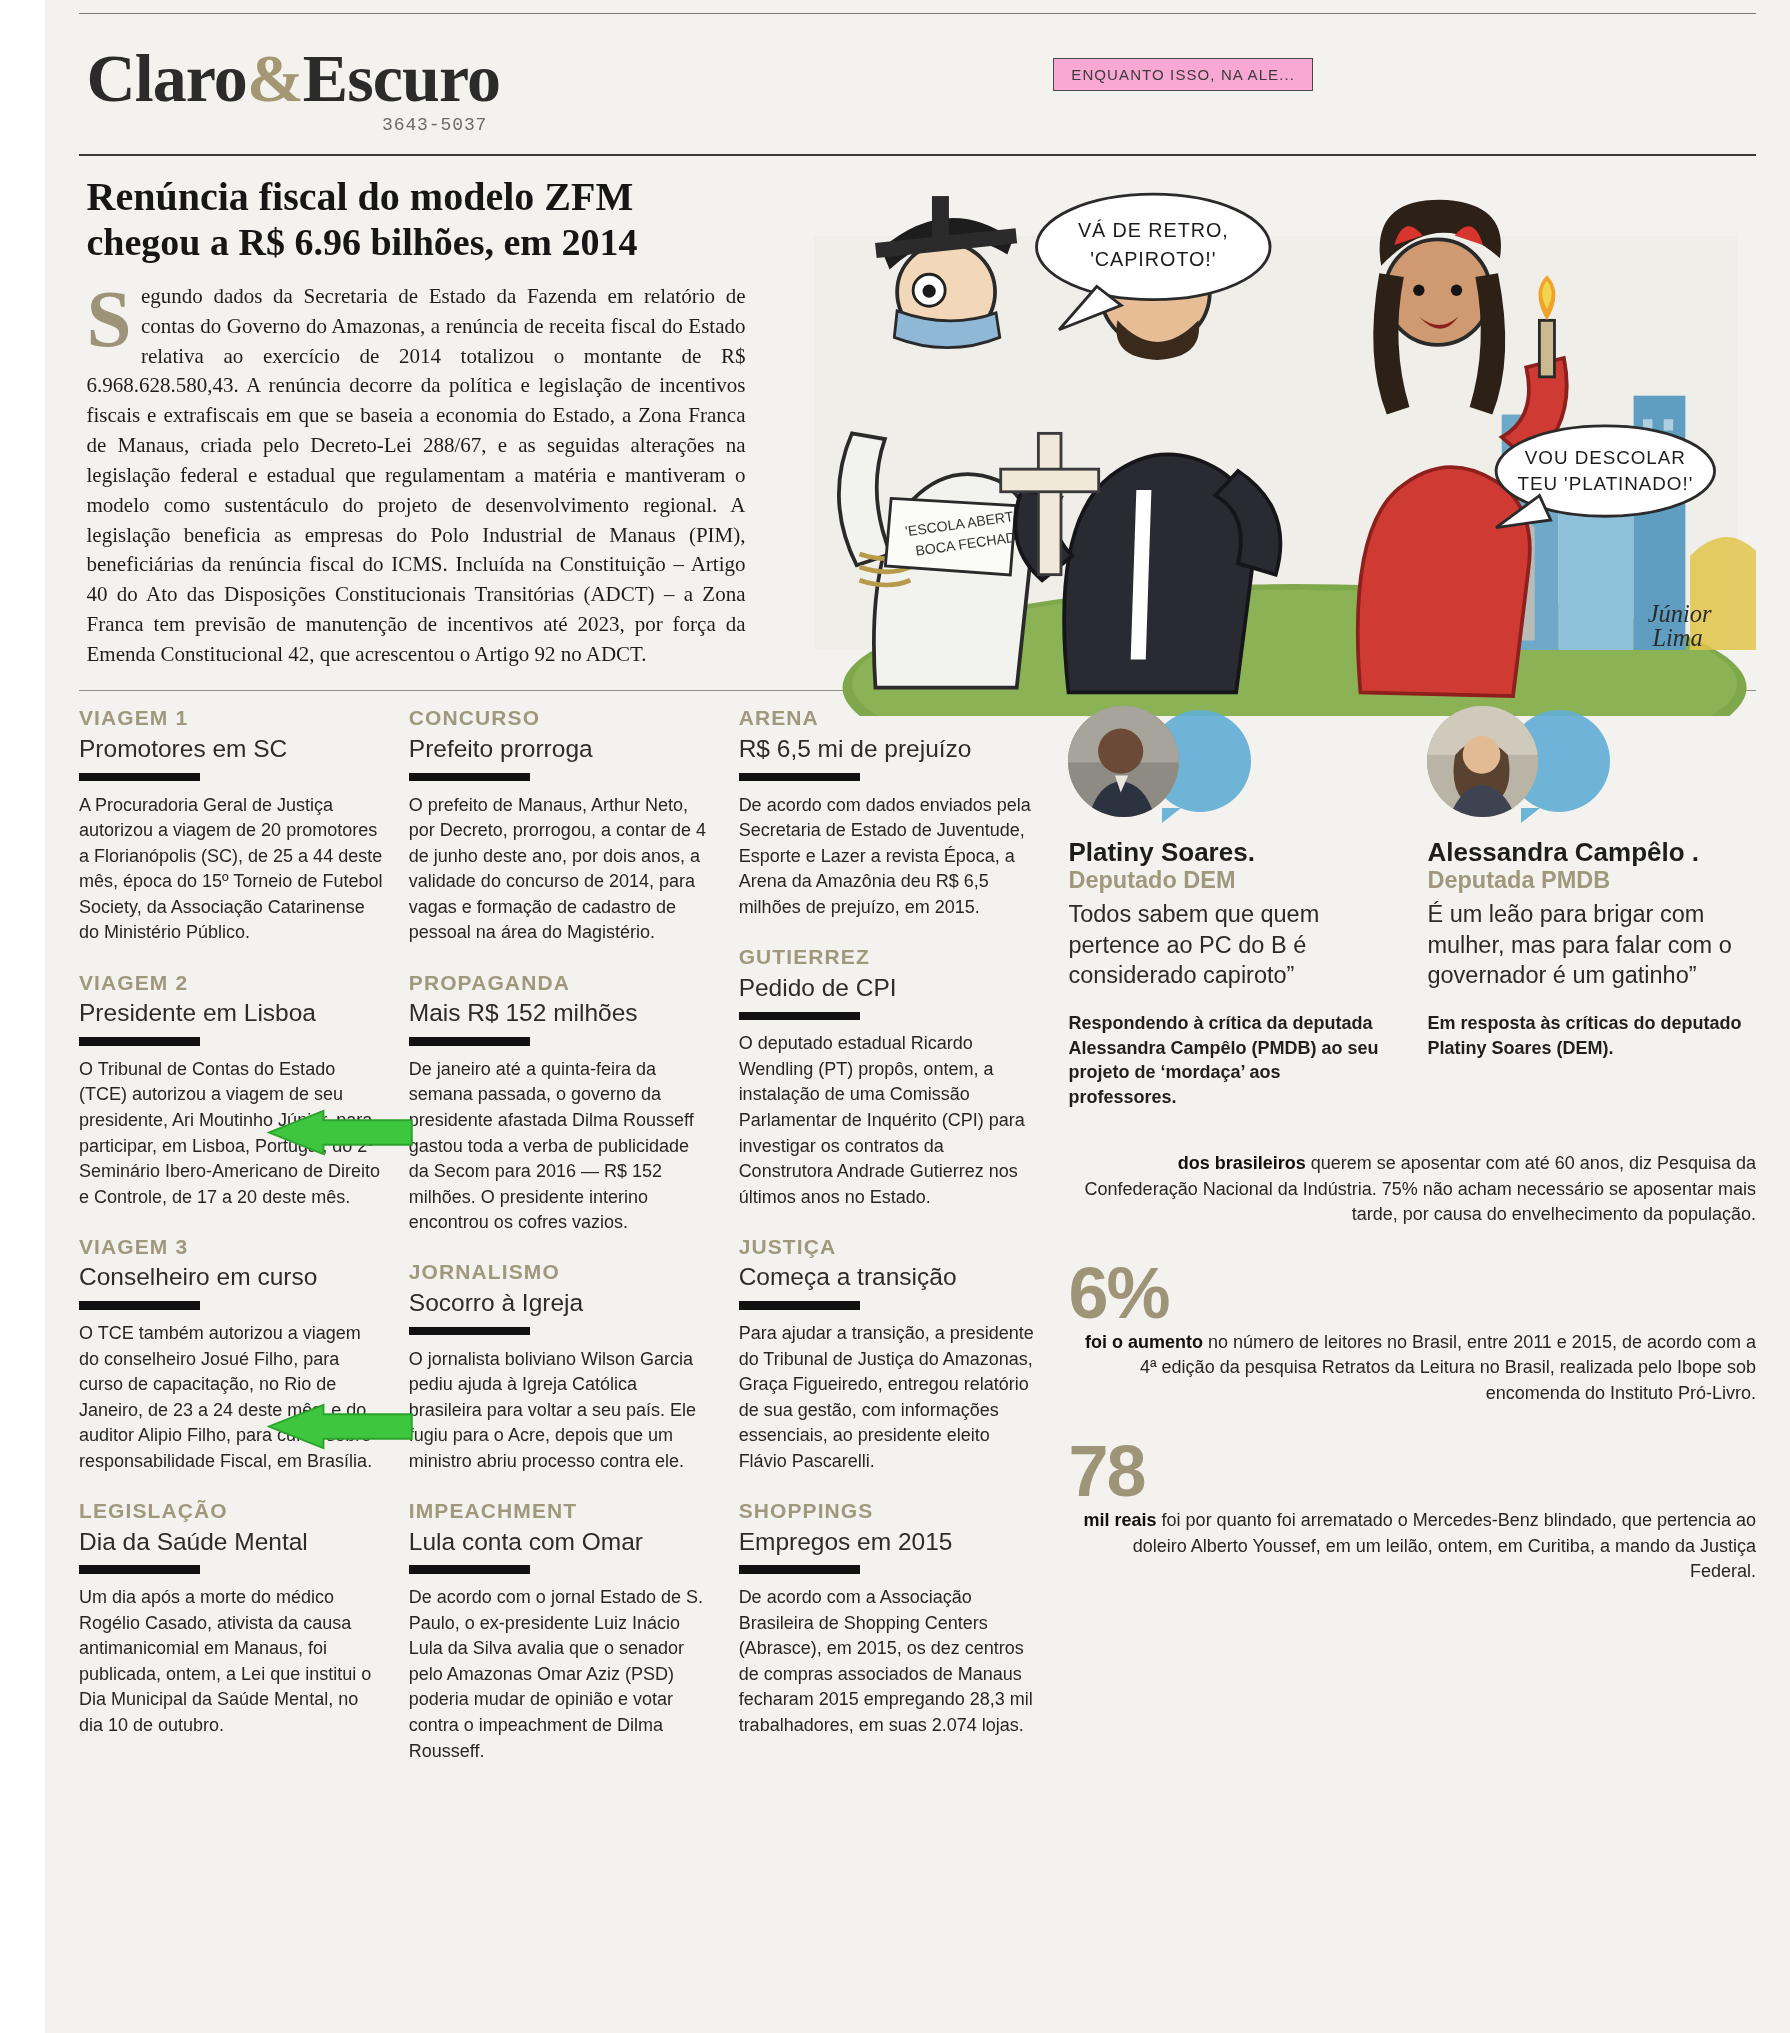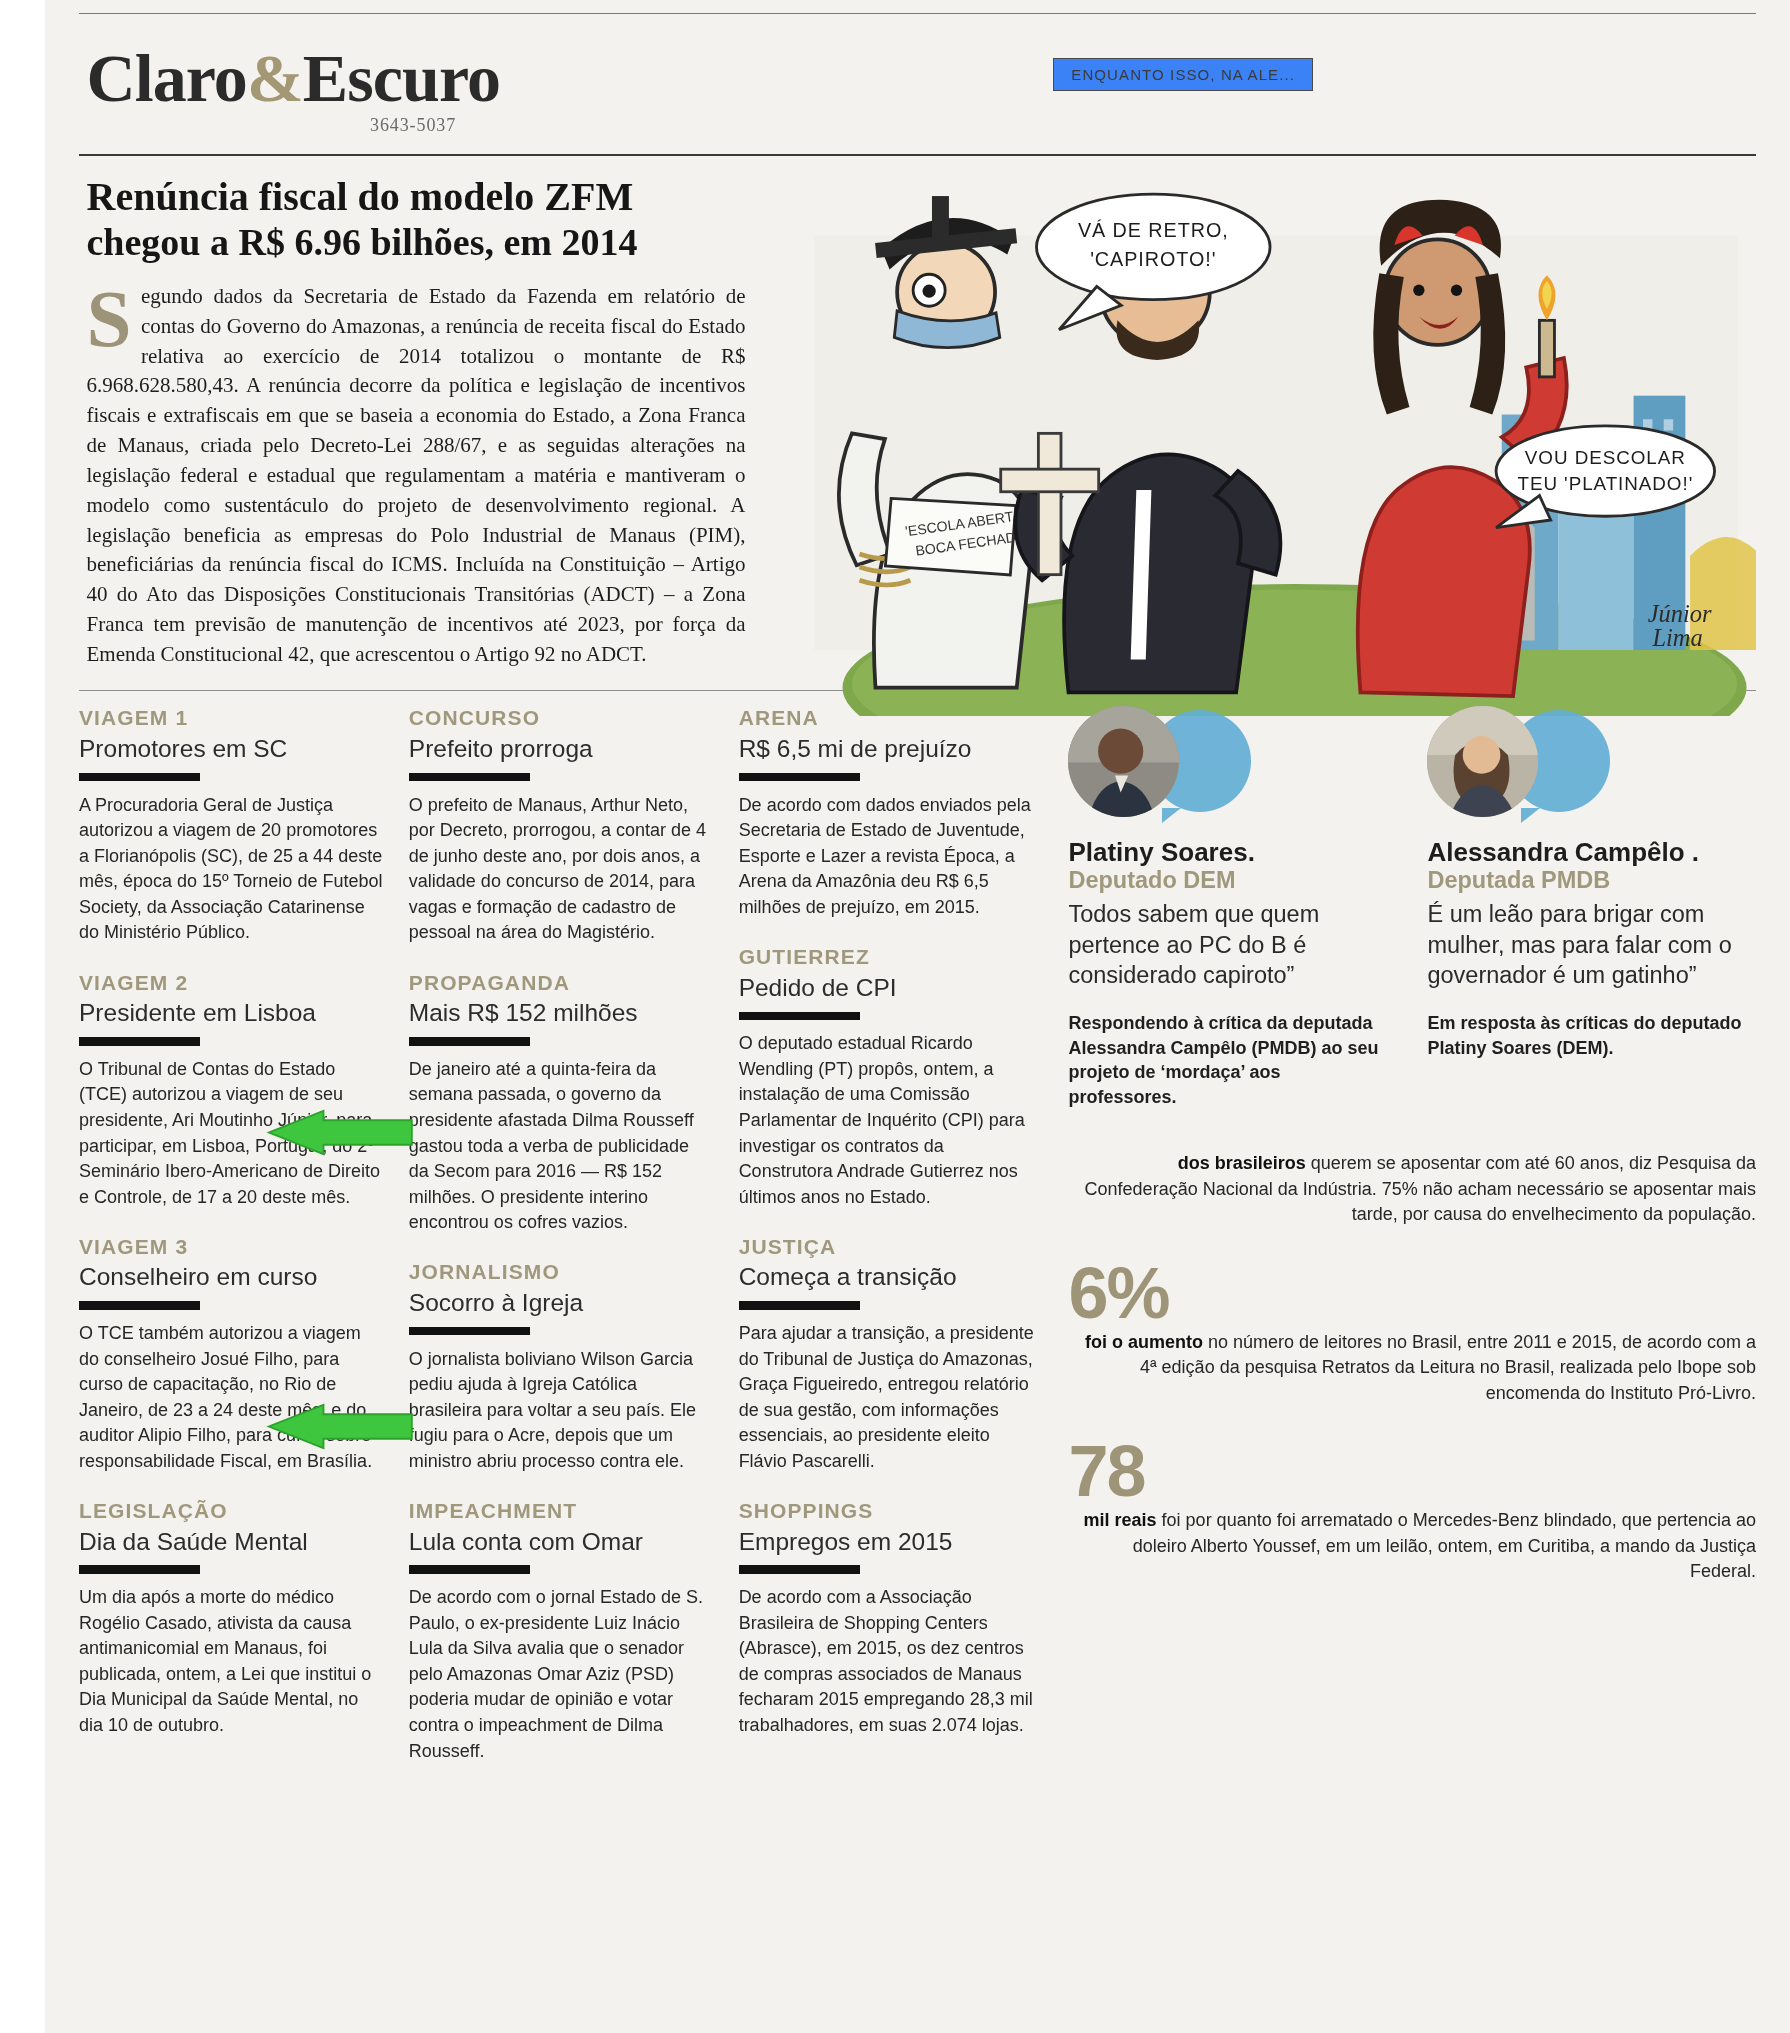--- a/index.html
+++ b/index.html
@@ -44,37 +44,37 @@
     letter-spacing: -0.9px;
     color: #2b2b2b;
   }
   .logo .amp {
     color: #a39774;
     font-style: normal;
   }
   .logo .escuro { color: #2b2b2b; }
   .logo-phone {
     position: absolute;
-    left: 291px;
+    left: 303px;
     top: 102px;
-    font-family: Liberation Serif, serif;
+    font-family: Liberation Mono, monospace;
     font-size: 18px;
     color: #6a6a6a;
     letter-spacing: 0.9px;
   }
   .enquanto-box {
     position: absolute;
     right: 443px;
     top: 45px;
     border: 1.4px solid #4a4a4a;
     padding: 6.6px 17px 7.5px 17px;
     font-size: 15px;
     letter-spacing: 1.1px;
     color: #3a3a3a;
-    background: #3b82f6;
+    background: #f9a8d4;
   }
   
   .lead-wrap {
     position: relative;
     margin: 17px 34px 0 34px;
     padding-bottom: 17px;
   }
   .headline {
     font-family: "Liberation Serif", serif;
     font-weight: bold;

